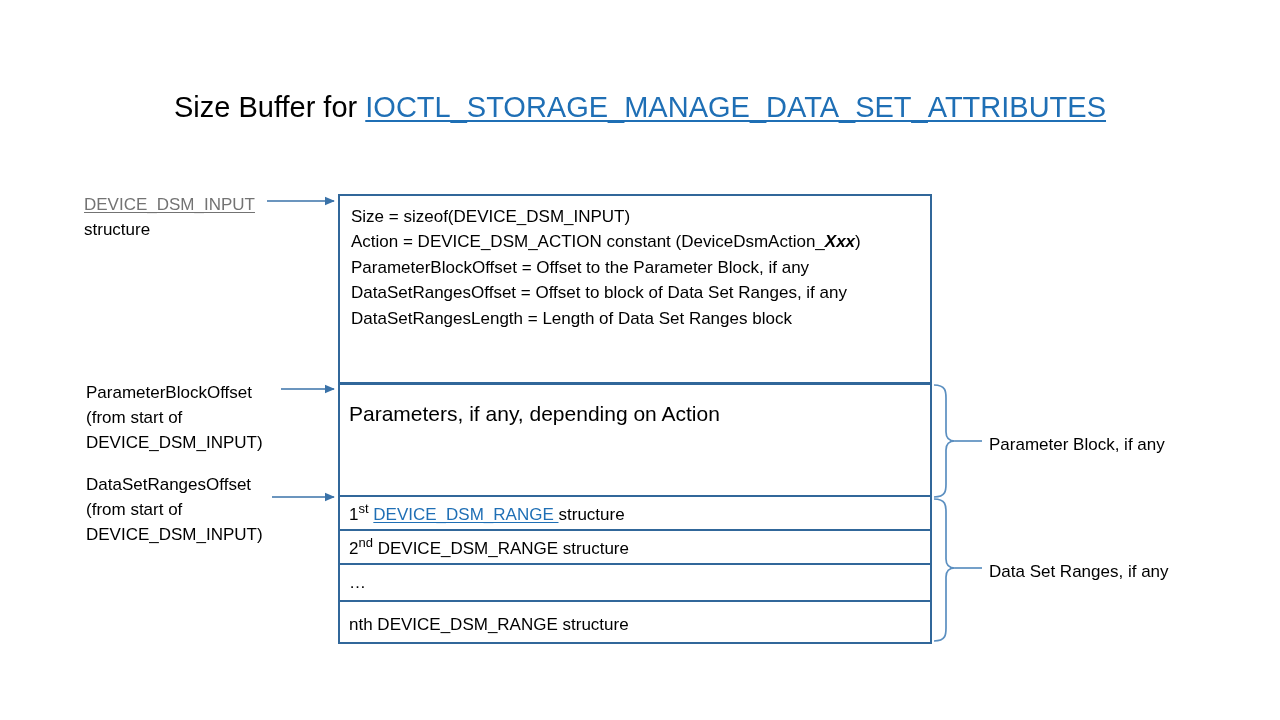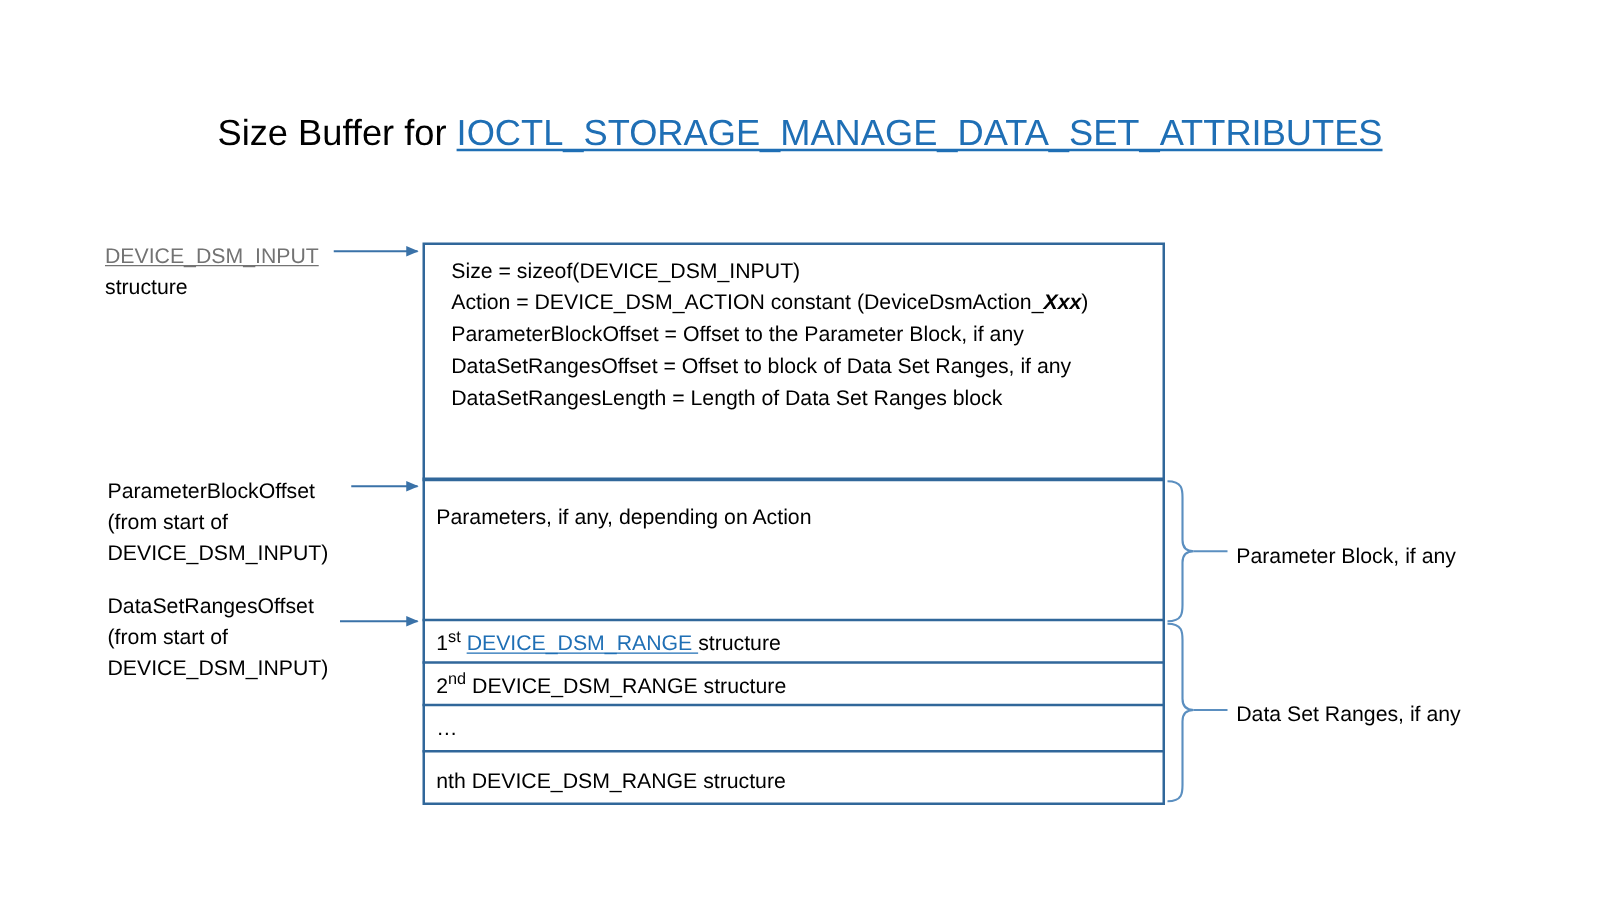--- a/index.html
+++ b/index.html
@@ -82,21 +82,21 @@
     box-sizing: border-box;
     background: #ffffff;
   }
 
   
   .header-section {
     position: absolute;
     left: 340px;
     top: 196px;
     width: 590px;
-    padding: 8px 0 0 21px;
+    padding: 8px 0 0 11px;
     box-sizing: border-box;
   }
   .field-line {
     font-size: 17px;
     line-height: 25.4px;
     color: #000000;
     white-space: nowrap;
   }
   .field-line i {
     font-style: italic;
@@ -111,21 +111,21 @@
     width: 594px;
     height: 3px;
     background: #31679A;
   }
 
   
   .param-row {
     position: absolute;
     left: 349px;
     top: 402px;
-    font-size: 17px;
+    font-size: 21px;
     line-height: 24px;
     color: #000000;
     white-space: nowrap;
   }
 
   
   .row-divider {
     position: absolute;
     left: 338px;
     width: 594px;

